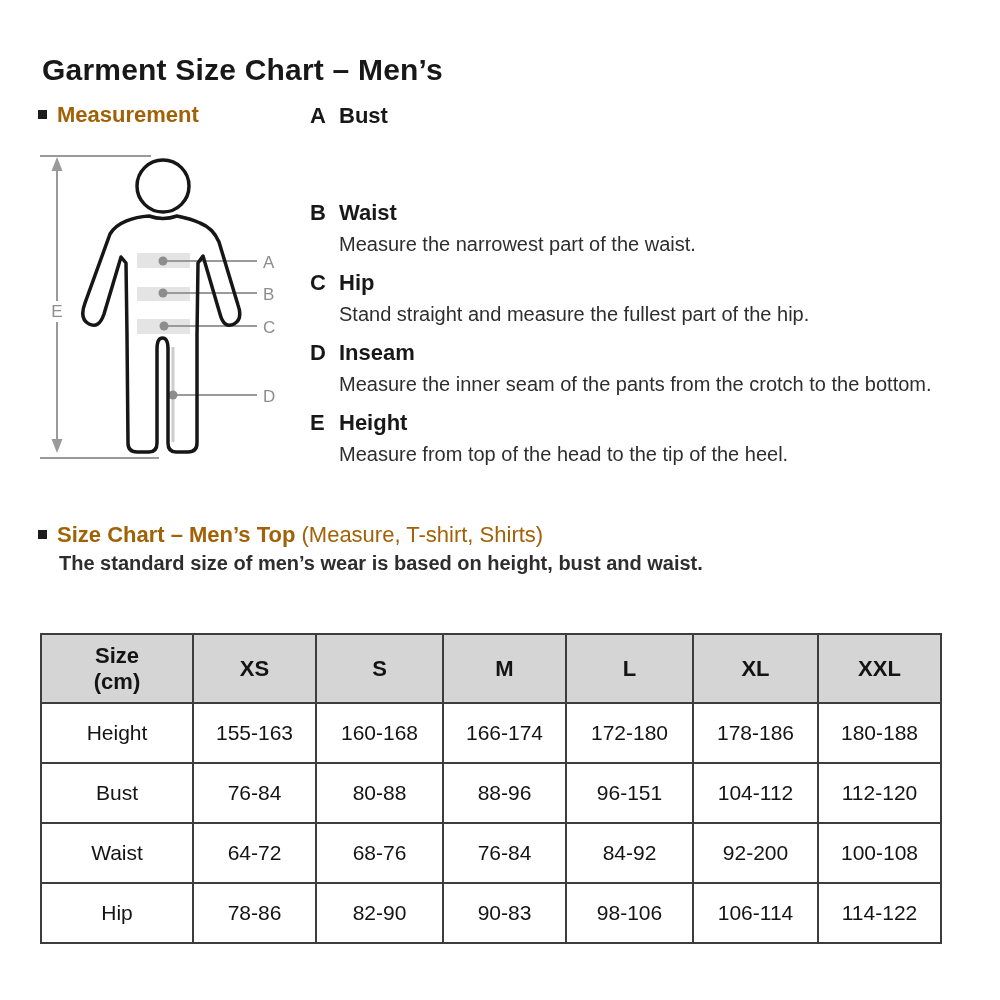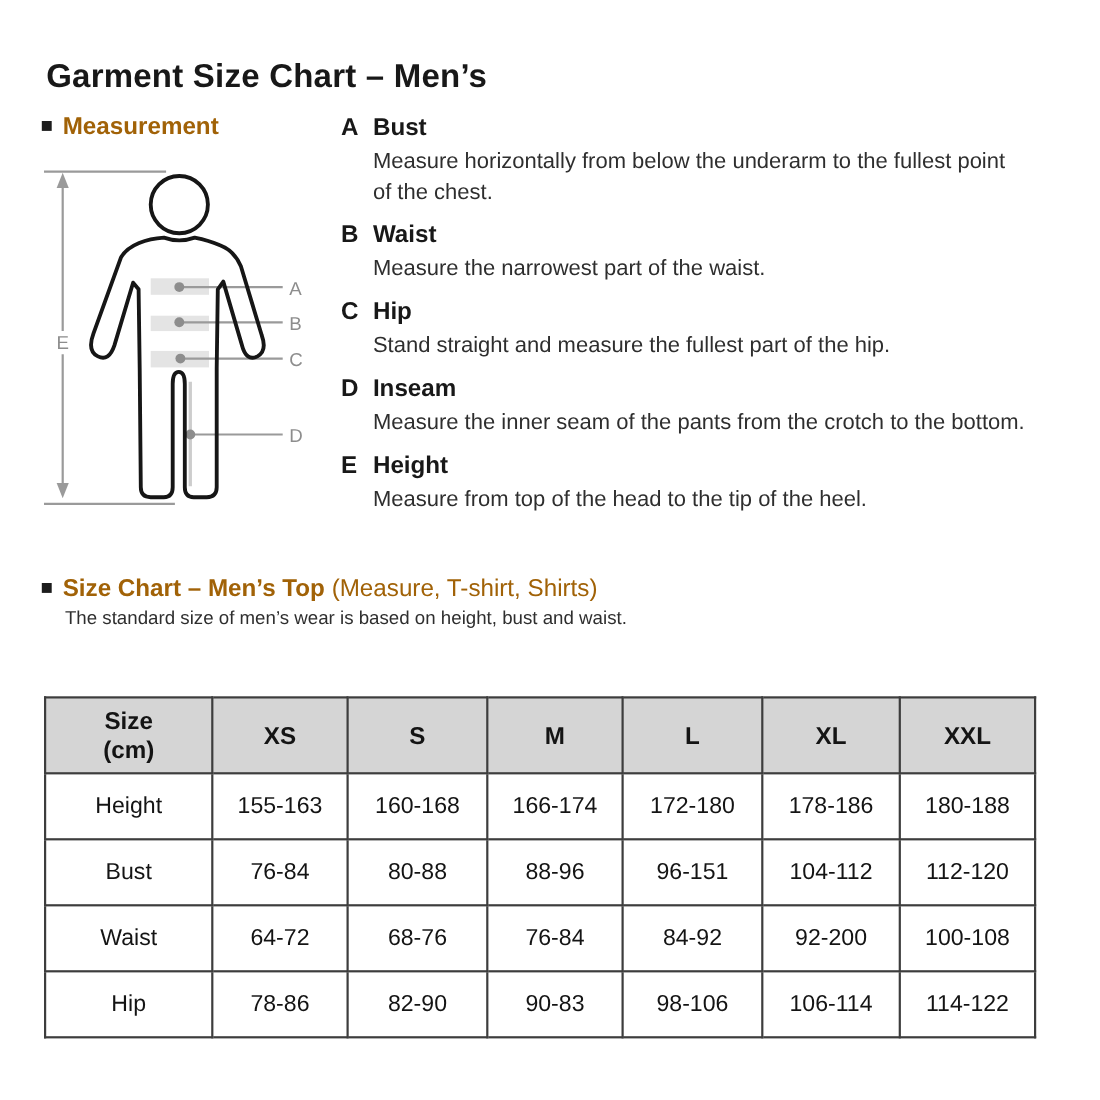--- a/index.html
+++ b/index.html
@@ -39,21 +39,21 @@
     font-size: 22px; font-weight: bold; line-height: 27px; color: #181818;
   }
   .m-desc {
     position: relative; margin-left: 29px; padding-top: 31px;
     font-size: 20px; line-height: 28px; color: #2e2e2e;
     width: 655px;
   }
   .m-item-a .m-desc { width: 585px; }
   .subtitle {
     position: absolute; left: 59px; top: 552px;
-    font-size: 17px; color: #2e2e2e;
+    font-size: 20px; color: #2e2e2e; font-weight: bold;
   }
   .size-table {
     position: absolute; left: 40px; top: 633px; width: 900px;
     border-collapse: collapse; table-layout: fixed;
   }
   .size-table th, .size-table td {
     border: 2px solid #3d3d3d;
     text-align: center; vertical-align: middle;
     color: #141414;
   }
@@ -115,21 +115,20 @@
     <text x="263" y="402" font-size="17" fill="#8d8d8d">D</text>
     <text x="57" y="317" font-size="17" fill="#8d8d8d" text-anchor="middle">E</text>
   </svg>
 </div>
 
 <div class="defs">
 
   <div class="m-item m-item-a" style="top:102px;">
     <span class="m-key">A</span>
     <span class="m-term">Bust</span>
-    <div class="m-desc">Measure horizontally from below the underarm to the fullest point of the chest.</div>
   </div>
 
   <div class="m-item" style="top:199px;">
     <span class="m-key">B</span>
     <span class="m-term">Waist</span>
     <div class="m-desc">Measure the narrowest part of the waist.</div>
   </div>
 
   <div class="m-item" style="top:269px;">
     <span class="m-key">C</span>

